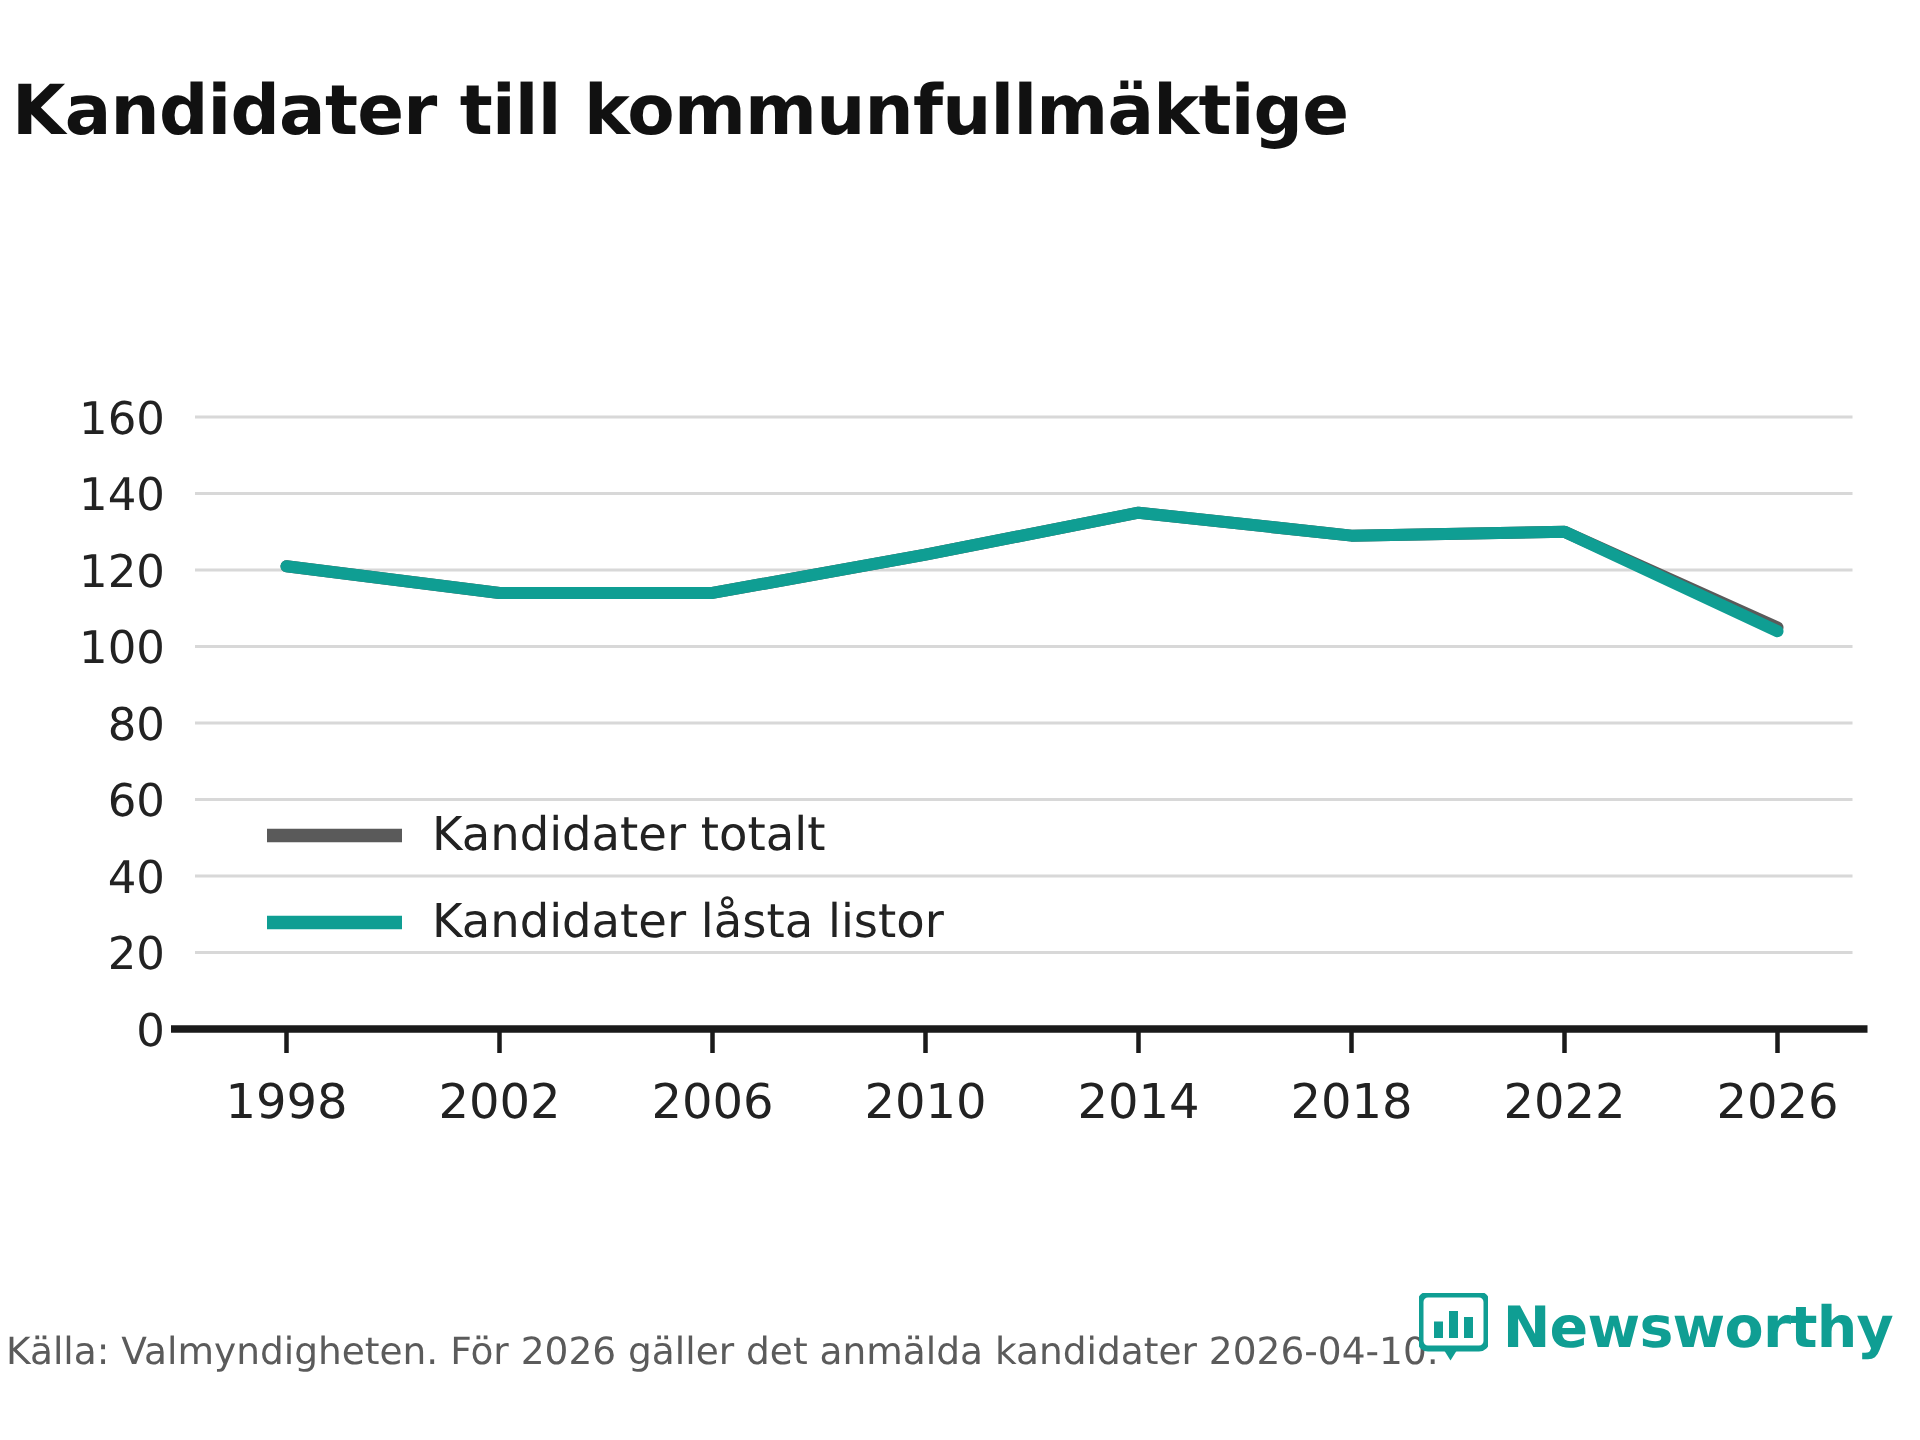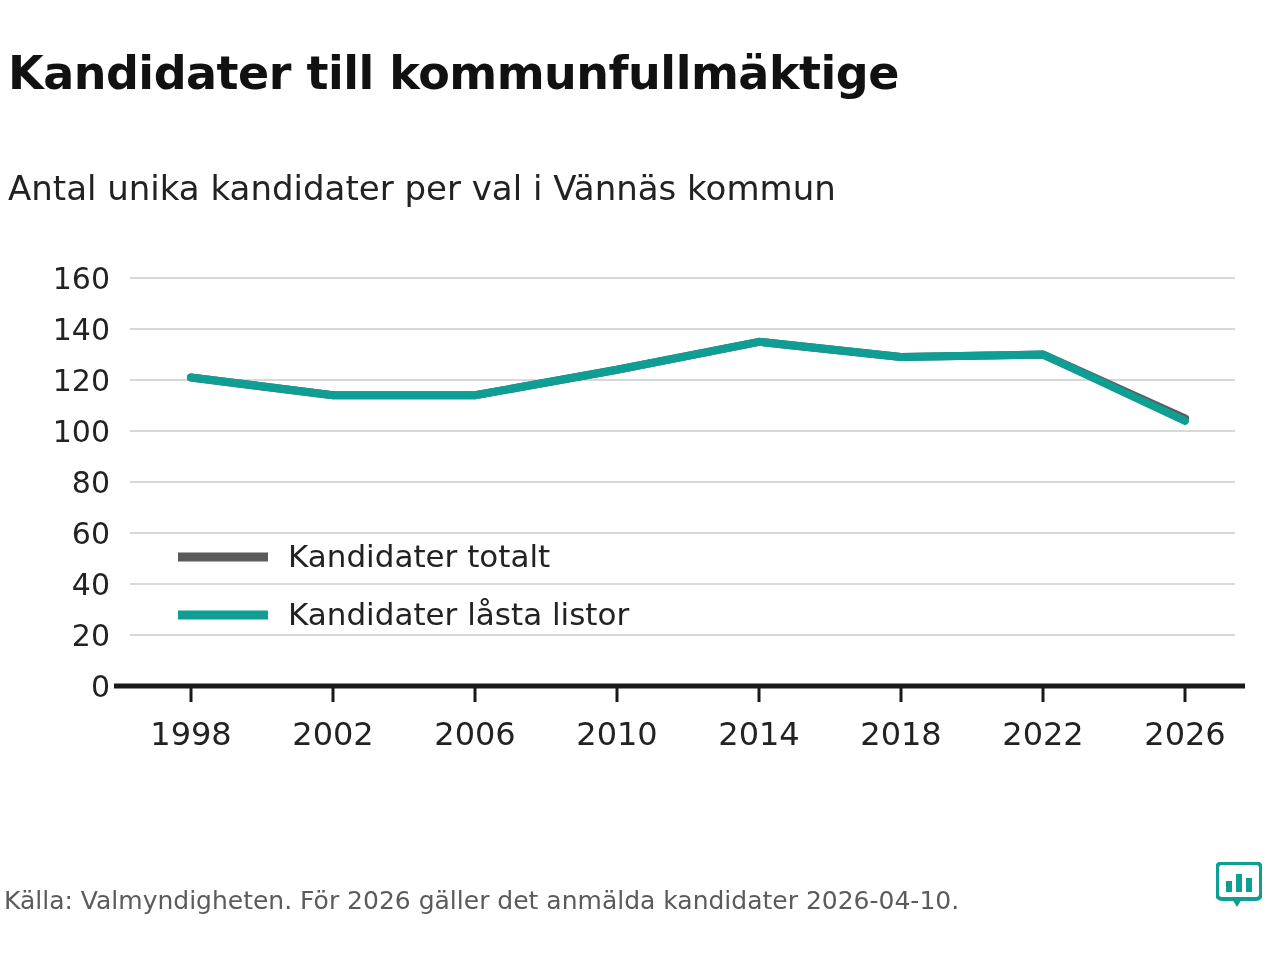--- a/index.html
+++ b/index.html
@@ -97,21 +97,20 @@
     color: #0f9e93;
     letter-spacing: -0.5px;
   }
 </style>
 </head>
 <body>
 
 <div class="page">
 
   <div class="chart-title">Kandidater till kommunfullmäktige</div>
-  <div class="chart-subtitle">Antal unika kandidater per val i Vännäs kommun</div>
 
   <div class="plot-area">
     <svg class="svg-chart" width="1280" height="500" viewBox="0 0 1280 500">
 
       <g stroke="#d8d8d8" stroke-width="2">
         <line x1="130" y1="28" x2="1235" y2="28"></line>
         <line x1="130" y1="79" x2="1235" y2="79"></line>
         <line x1="130" y1="130" x2="1235" y2="130"></line>
         <line x1="130" y1="181" x2="1235" y2="181"></line>
         <line x1="130" y1="232" x2="1235" y2="232"></line>
@@ -173,15 +172,16 @@
   <div class="brand">
     <div class="brand-mark">
       <svg width="46" height="46" viewBox="0 0 46 46">
         <rect x="1" y="1" width="44" height="36" rx="5" fill="none" stroke="#0f9e93" stroke-width="4"></rect>
         <rect x="10" y="19" width="6" height="11" fill="#0f9e93"></rect>
         <rect x="20" y="12" width="6" height="18" fill="#0f9e93"></rect>
         <rect x="30" y="16" width="6" height="14" fill="#0f9e93"></rect>
         <path d="M16 37 L26 37 L21 45 Z" fill="#0f9e93"></path>
       </svg>
     </div>
+    <div class="brand-name">Newsworthy</div>
   </div>
 
 </div>
 
 </body></html>

